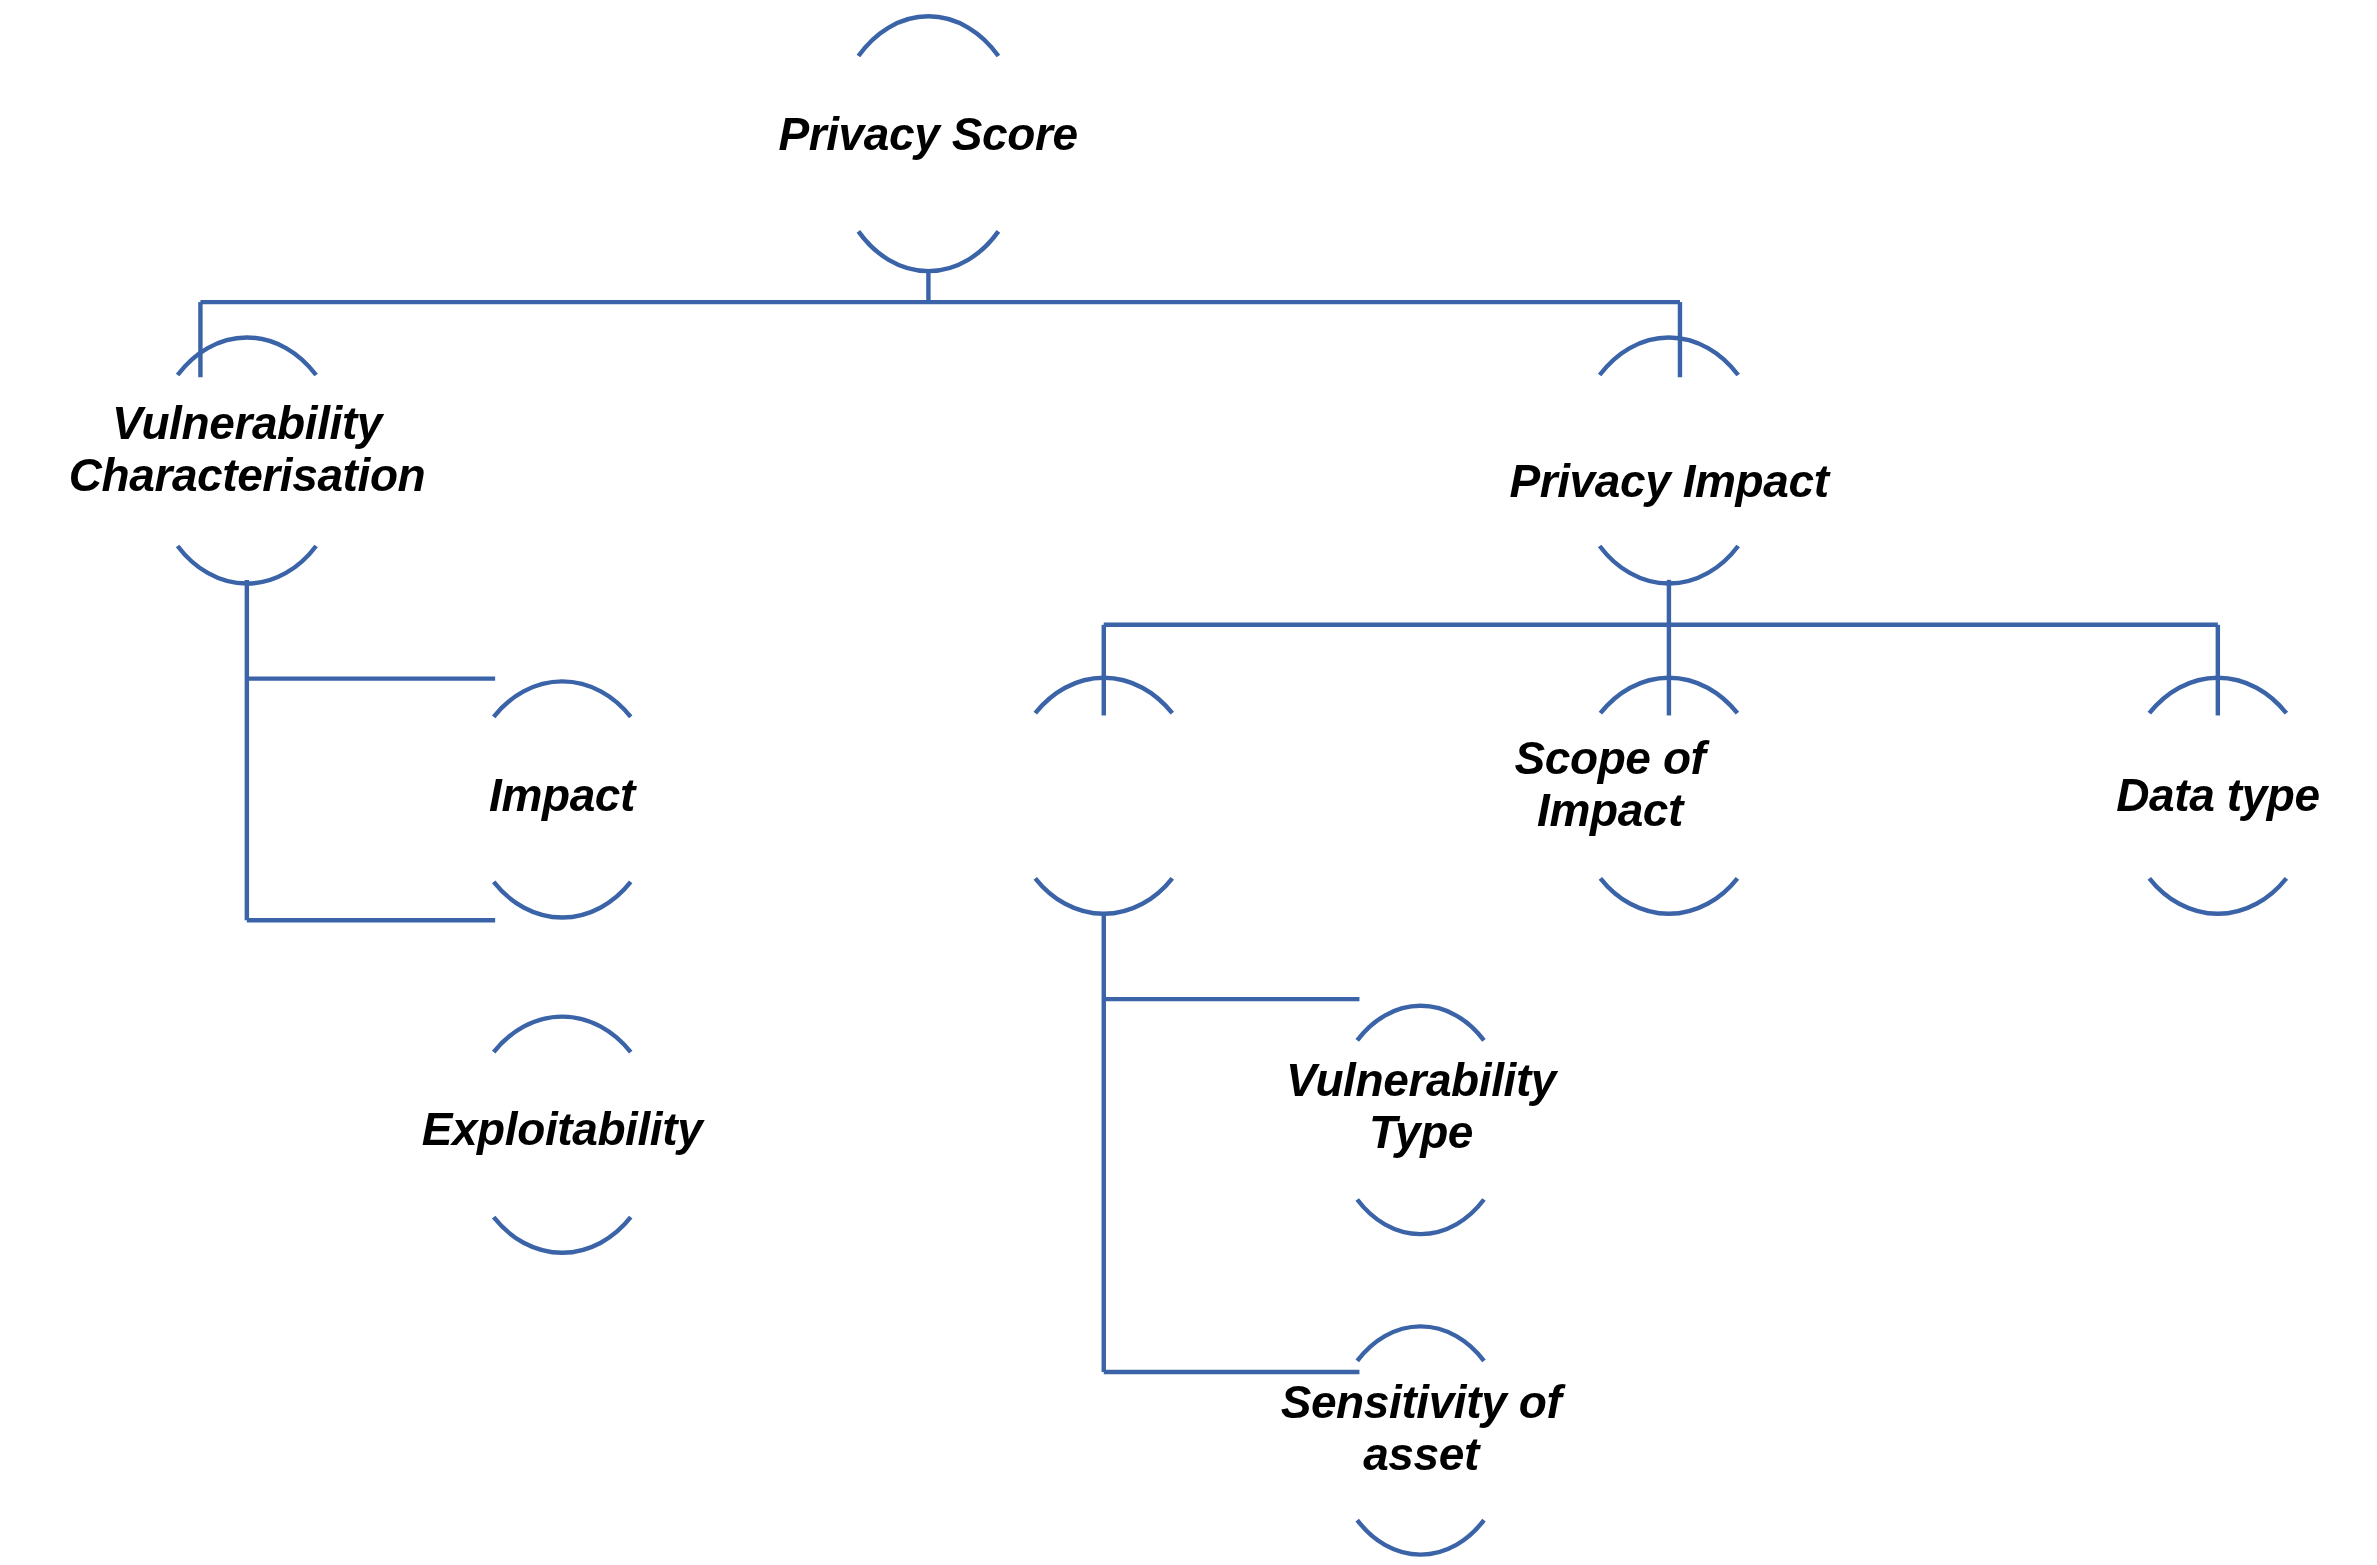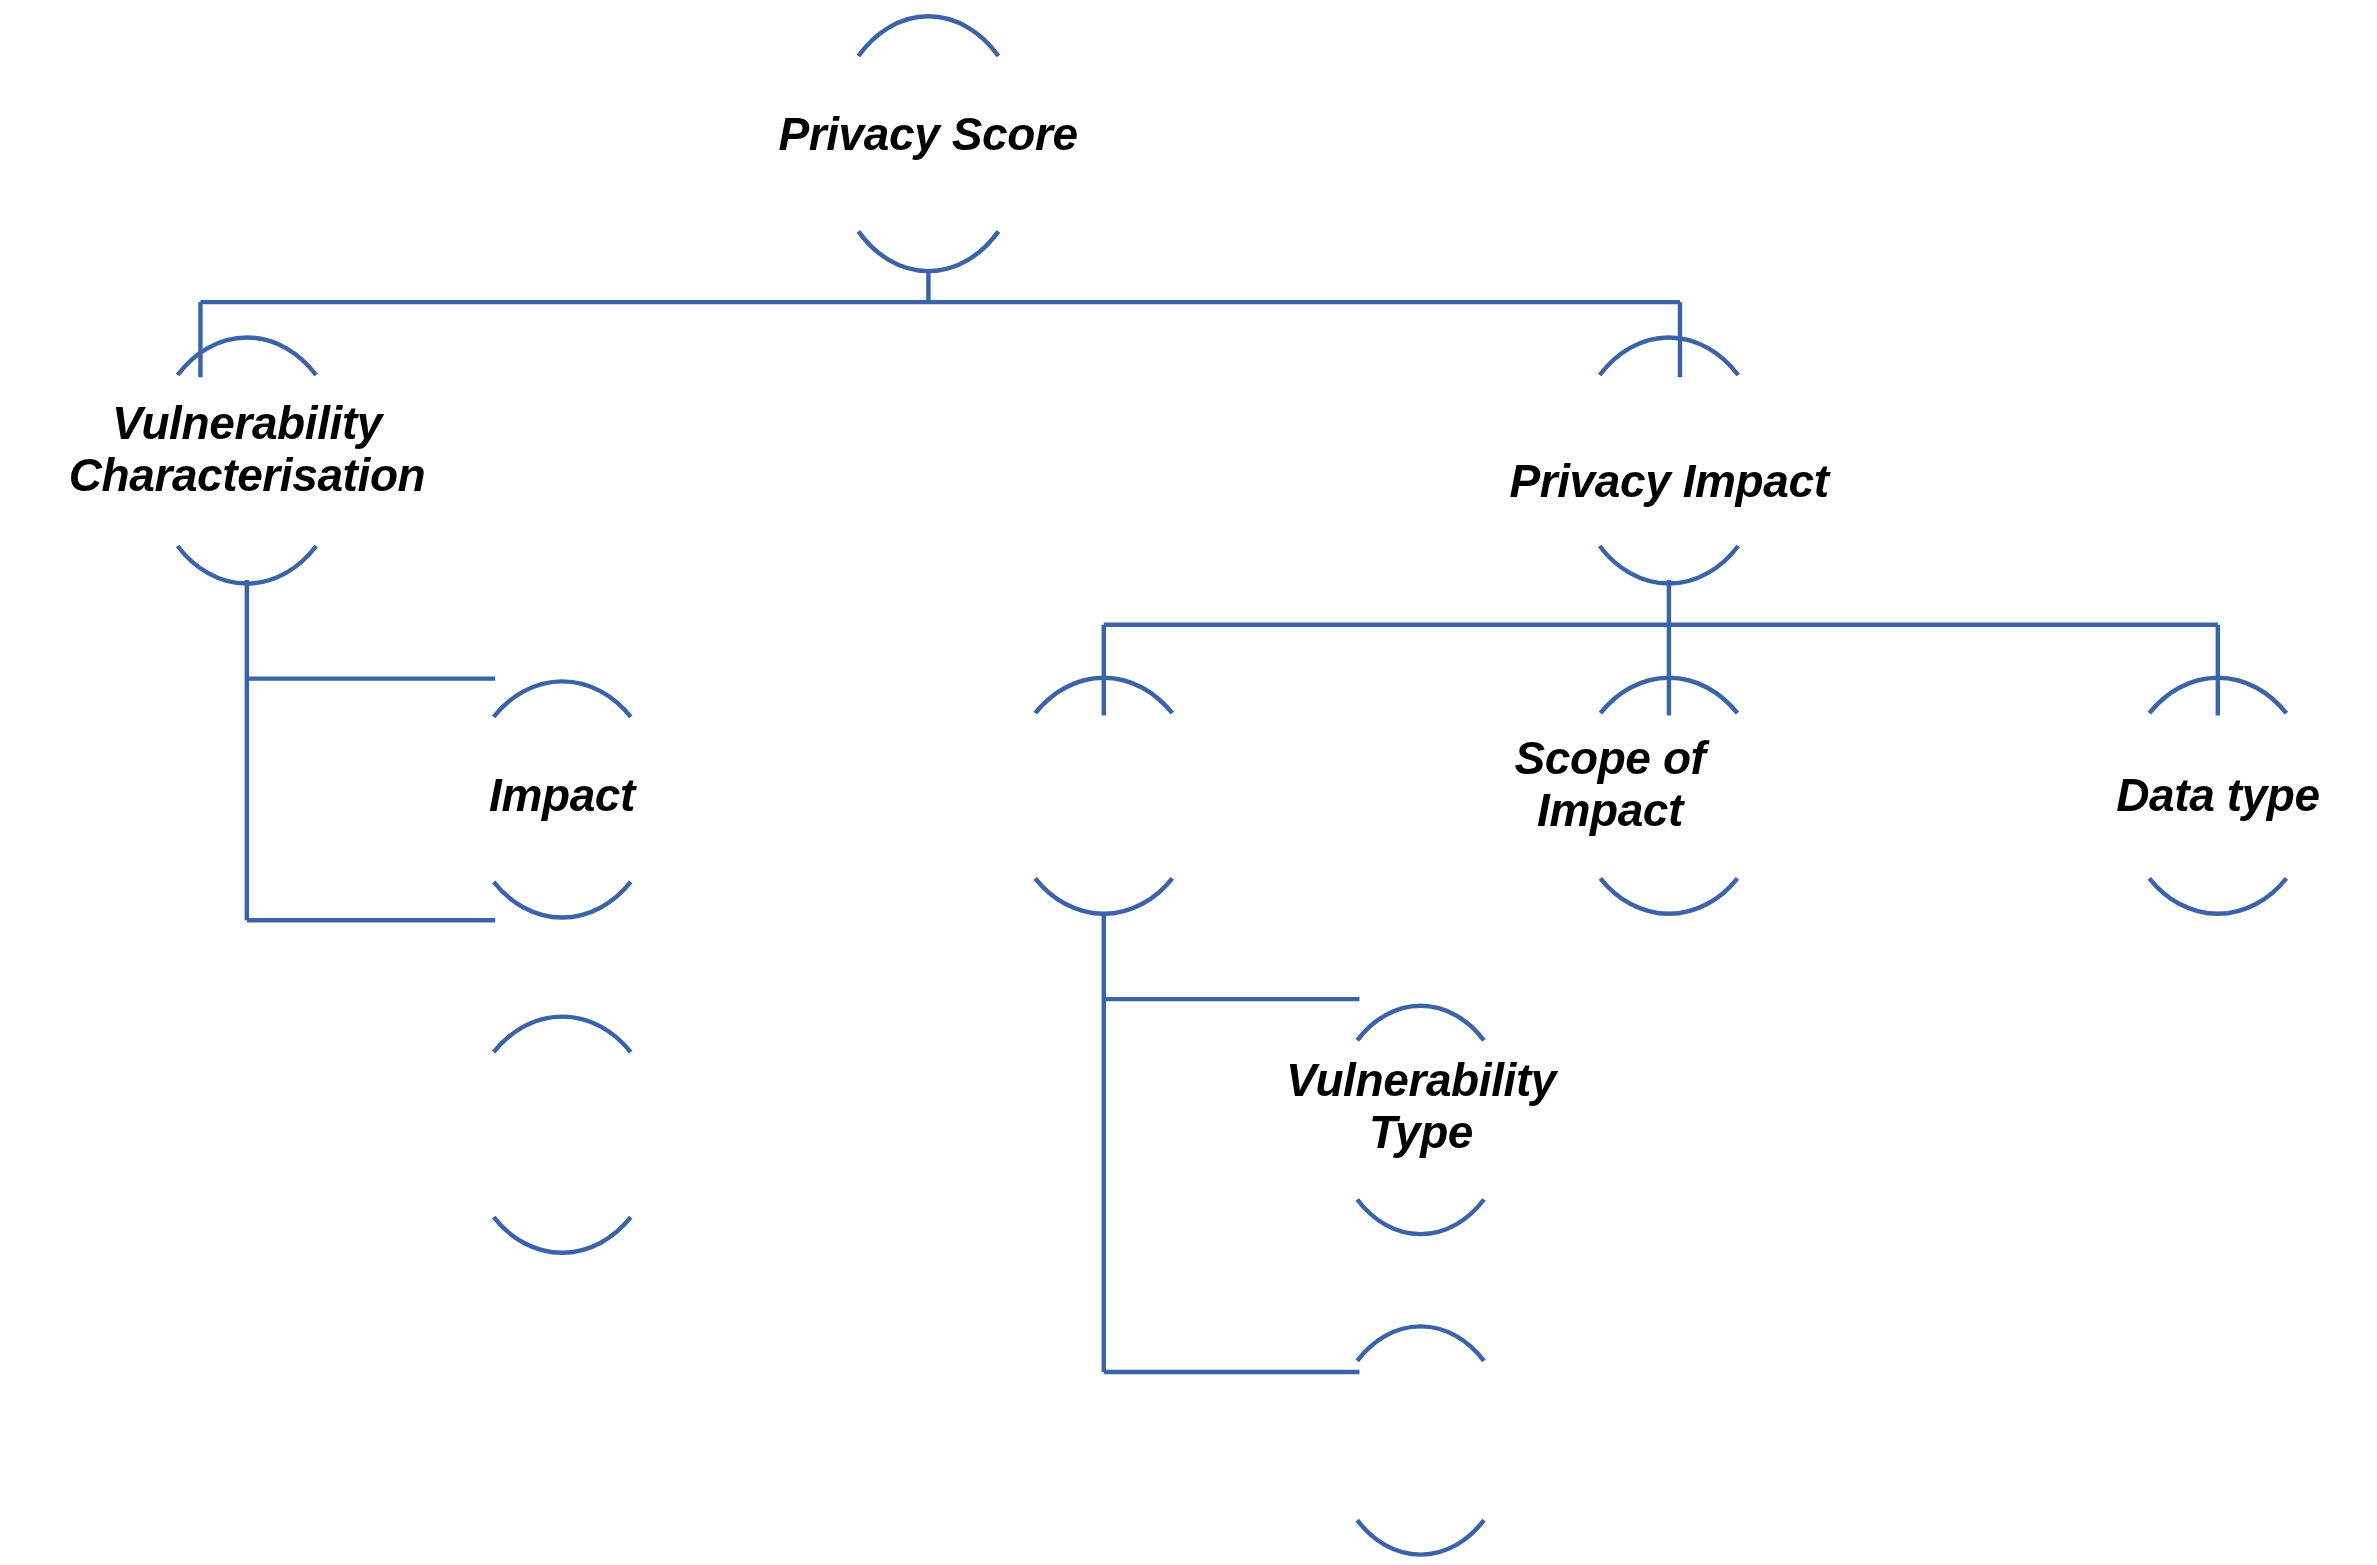--- a/index.html
+++ b/index.html
@@ -129,25 +129,28 @@
 
   <div class="node-label root" style="left:707px; top:109px; width:442px; font-size:46px;">Privacy Score</div>
 
   <div class="node-label" style="left:11px; top:398px; width:472px; font-size:46px;">Vulnerability
 Characterisation</div>
 
   <div class="node-label" style="left:1448px; top:420px; width:442px; font-size:46px;margin-top:36px;">Privacy Impact</div>
 
   <div class="node-label" style="left:341px; top:770px; width:442px; font-size:46px;">Impact</div>
 
+  <div class="node-label" style="left:341px; top:1104px; width:442px; font-size:46px;">Exploitability</div>
 
 
   <div class="node-label" style="left:1389px; top:733px; width:442px; font-size:46px;">Scope of
 Impact</div>
 
   <div class="node-label" style="left:1997px; top:770px; width:442px; font-size:46px;">Data type</div>
 
   <div class="node-label" style="left:1200px; top:1055px; width:442px; font-size:46px;">Vulnerability
 Type</div>
 
+  <div class="node-label" style="left:1200px; top:1377px; width:442px; font-size:46px;">Sensitivity of
+asset</div>
 
 </div>
 
 
 </body></html>

